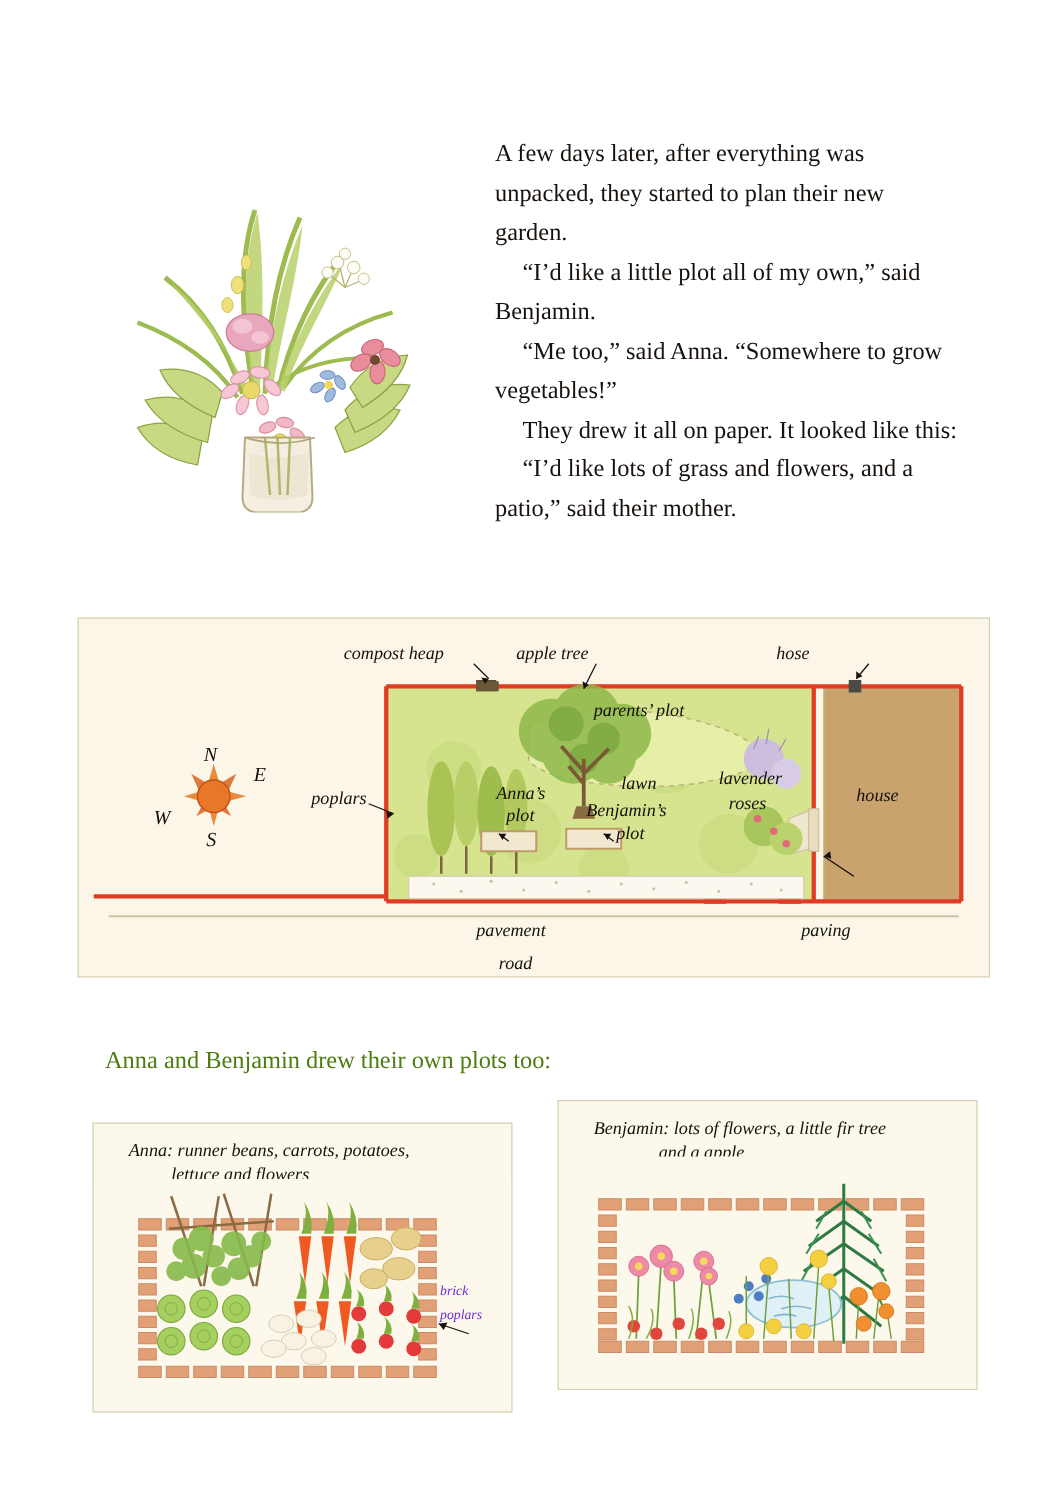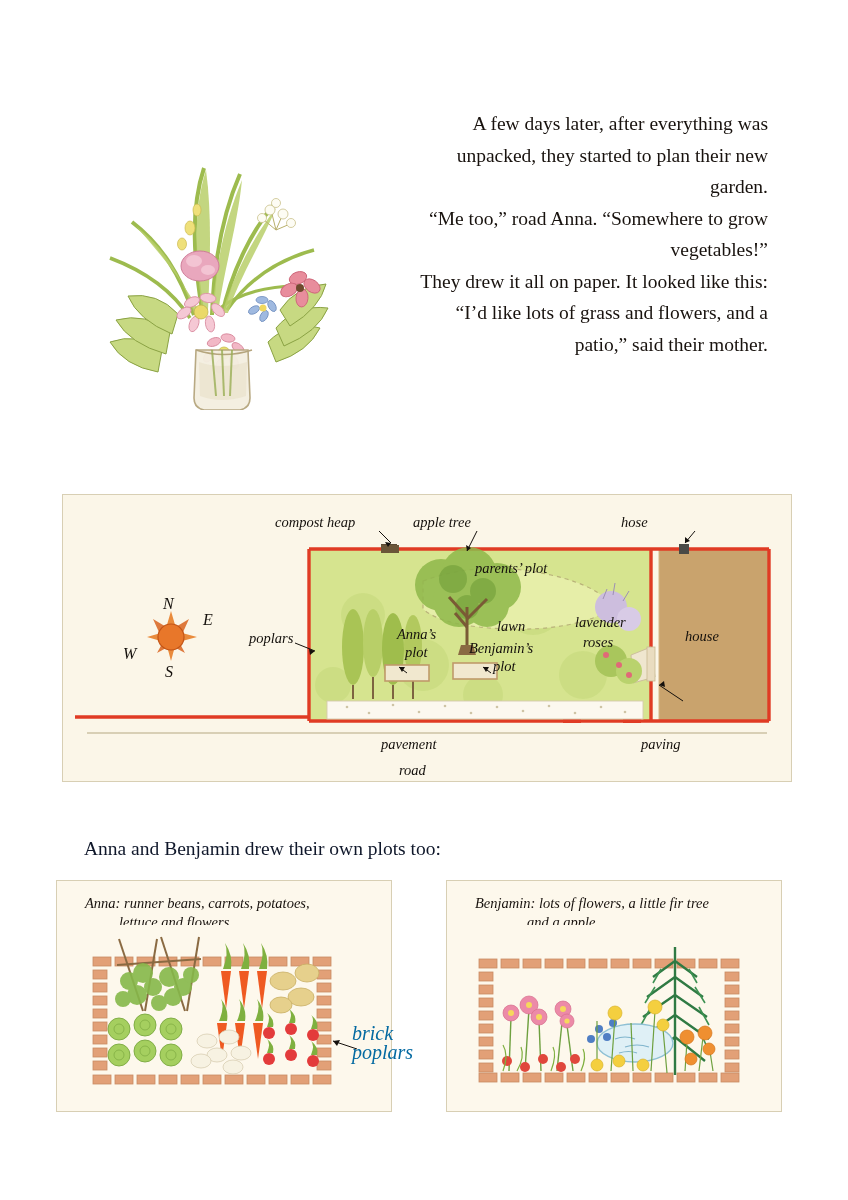--- a/index.html
+++ b/index.html
@@ -36,21 +36,20 @@
     position: absolute;
     left: 396px;
     top: 108px;
     width: 372px;
     font-size: 19.5px;
     line-height: 31.5px;
     color: #18120e;
   }
   .body-copy p {
     margin: 0;
-    text-align: right;
   }
   .body-copy p.indent {
     text-indent: 22px;
   }
 
   
   .plan-panel {
     position: absolute;
     left: 62px;
     top: 494px;
@@ -62,34 +61,34 @@
   }
 
   .plan-svg { display: block; }
 
   
   .mid-caption {
     position: absolute;
     left: 84px;
     top: 838px;
     font-size: 19.5px;
-    color: #0f172a;
+    color: #4d7c0f;
   }
 
   
   .plot-panel {
     position: absolute;
     top: 880px;
     width: 336px;
     height: 232px;
     background: #fdf8ec;
     border: 1px solid #d8cfb4;
     box-sizing: border-box;
   }
-  .plot-panel.left { left: 56px; }
+  .plot-panel.left { left: 74px; margin-top: 18px; }
   .plot-panel.right { left: 446px; }
 
   .plot-caption {
     position: absolute;
     top: 13px;
     left: 0;
     right: 0;
     text-align: center;
     font-style: italic;
     font-size: 14.5px;
@@ -107,23 +106,23 @@
     left: 0;
     top: 44px;
   }
 
   
   .brick-note {
     position: absolute;
     left: 352px;
     top: 1024px;
     font-style: italic;
-    font-size: 20px;
+    font-size: 11px;
     line-height: 19px;
-    color: #0369a1;
+    color: #6d28d9;
   }
 
   svg text {
     font-family: "Liberation Serif", serif;
   }
   .lbl {
     font-style: italic;
     font-size: 14.5px;
     fill: #14100c;
   }
@@ -243,21 +242,22 @@
       <g stroke="#9aae55" stroke-width="2" fill="none" opacity="0.8">
         <path d="M150 240 L154 286"></path>
         <path d="M160 240 L162 286"></path>
         <path d="M170 240 L168 286"></path>
       </g>
     </svg>
   </div>
 
   <div class="body-copy">
     <p>A few days later, after everything was unpacked, they started to plan their new garden.</p>
-    <p class="indent">“Me too,” road Anna. “Somewhere to grow vegetables!”</p>
+    <p class="indent">“I’d like a little plot all of my own,” said Benjamin.</p>
+    <p class="indent">“Me too,” said Anna. “Somewhere to grow vegetables!”</p>
     <p class="indent">They drew it all on paper. It looked like this:</p>
     <p class="indent">“I’d like lots of grass and flowers, and a patio,” said their mother.</p>
   </div>
 
   <div class="plan-panel">
     <svg class="plan-svg" width="728" height="286" viewBox="0 0 728 286">
       <rect x="0" y="0" width="728" height="286" fill="#fbf6e8"></rect>
 
       <rect x="246" y="54" width="342" height="172" fill="#d6e48f" stroke="none"></rect>
 

